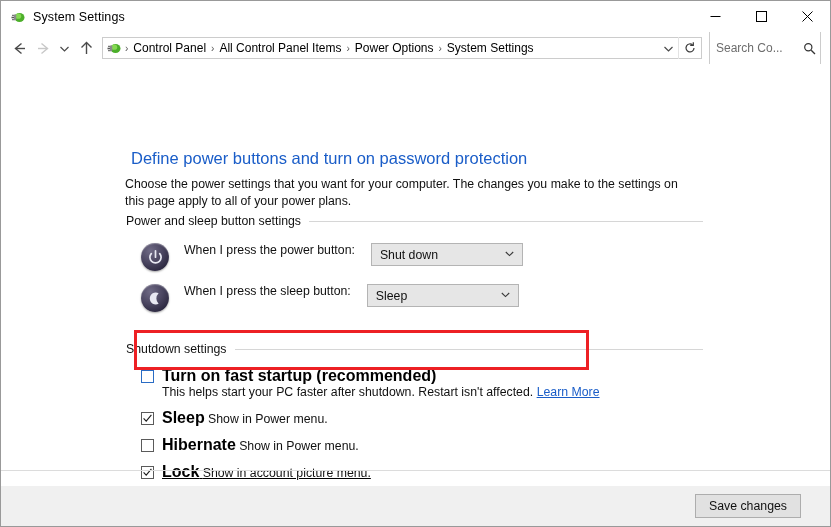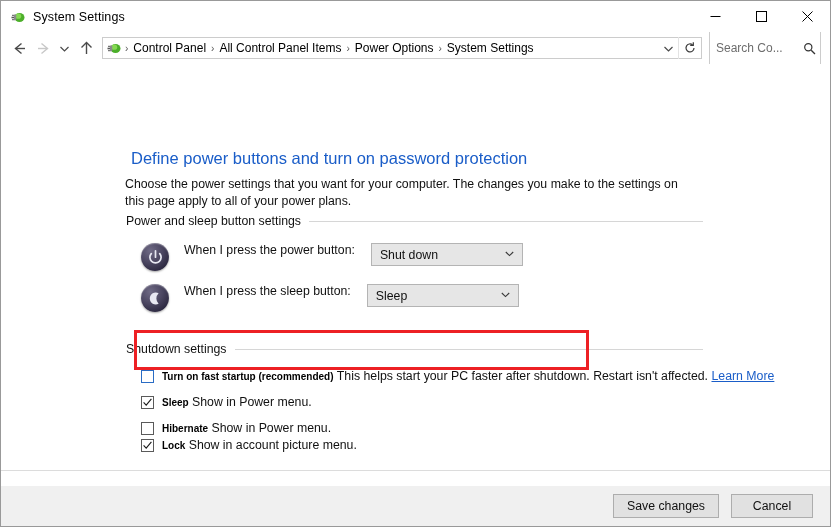--- a/index.html
+++ b/index.html
@@ -266,21 +266,21 @@
     border: 1px solid #5a5a5a;
     background: #ffffff;
     box-sizing: border-box;
     flex: none;
     margin-top: 2px;
     position: relative;
   }
   .checkbox.blue-outline { border-color: #2a6cc4; }
   .check-texts { margin-left: 8px; }
   .check-title {
-    font-size: 10px;
+    font-size: 16px;
     font-weight: bold;
     color: #000000;
     white-space: nowrap;
     line-height: 16px;
   }
   .check-sub {
     font-size: 12.3px;
     color: #111111;
     line-height: 17px;
     white-space: nowrap;
@@ -521,34 +521,33 @@
       </div>
 
       <div class="check-row" style="margin-top:9px;">
         <span class="checkbox"></span>
         <span class="check-texts">
           <span class="check-title">Hibernate</span>
           <span class="check-sub">Show in Power menu.</span>
         </span>
       </div>
 
-      <div class="check-row" style="">
+      <div class="check-row" style="margin-top:9px;text-decoration:underline;">
         <span class="checkbox">
           <svg width="11" height="11" viewBox="0 0 11 11" style="position:absolute;left:0;top:0;">
             <path d="M1.6 5.4 L4.2 8.2 L9.4 1.9" fill="none" stroke="#1a1a1a" stroke-width="1.1"></path>
           </svg>
         </span>
         <span class="check-texts">
           <span class="check-title">Lock</span>
           <span class="check-sub">Show in account picture menu.</span>
         </span>
       </div>
     </div>
 
     <div class="redbox" style="left:133px; top:266px; width:455px; height:40px;"></div>
 
     <div class="footer-sep"></div>
     <div class="footer">
       <button class="btn save">Save changes</button>
-      <button class="btn cancel">Cancel</button>
     </div>
   </div>
 </div>
 
 </body></html>

